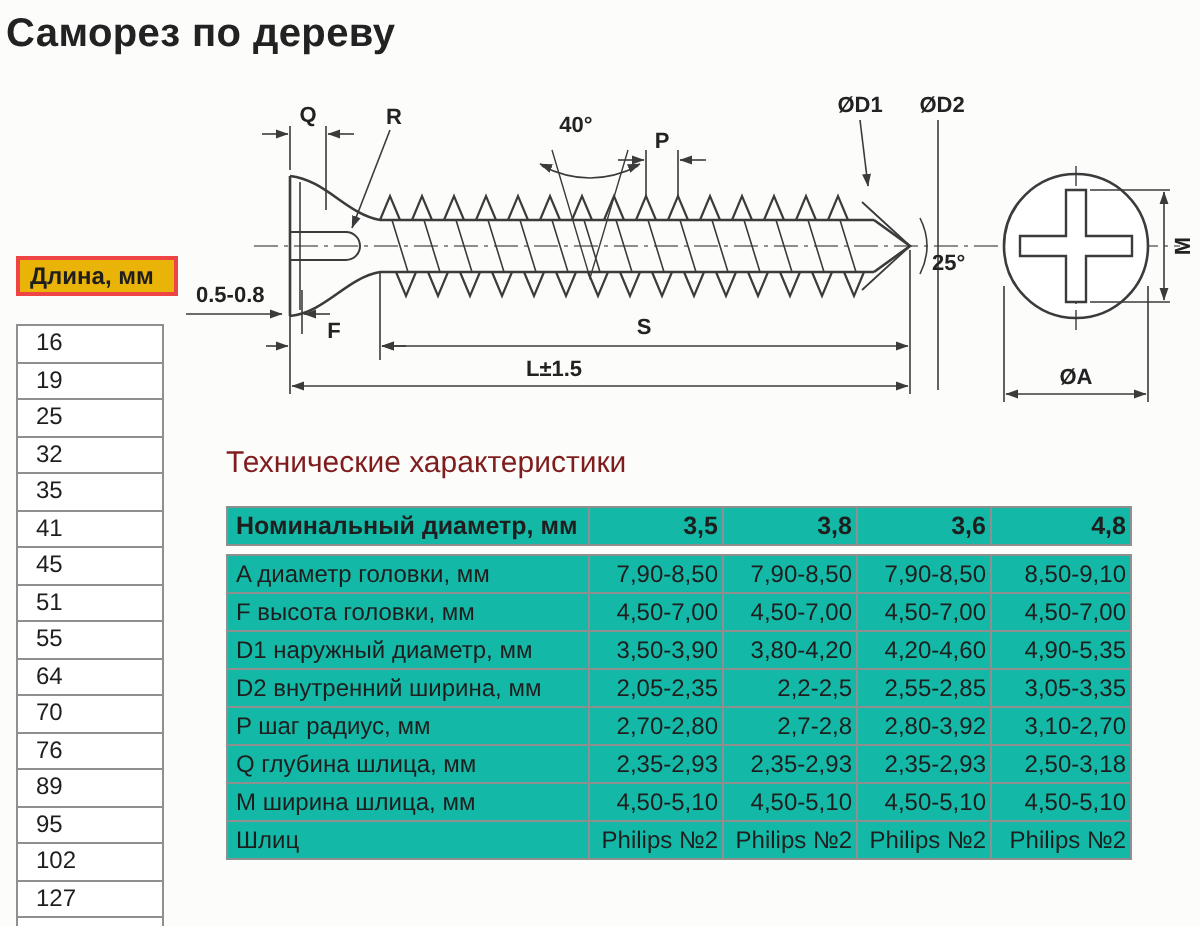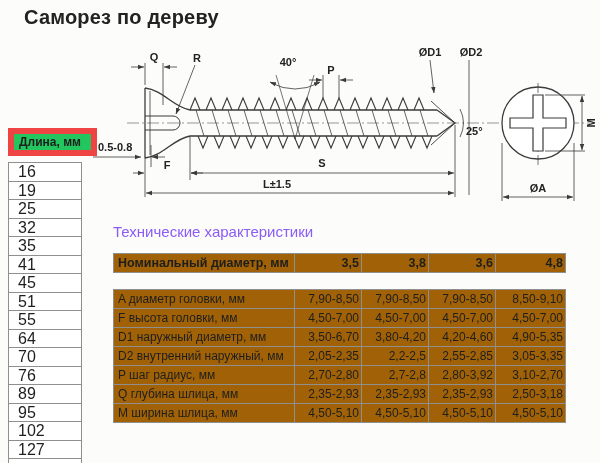--- a/index.html
+++ b/index.html
@@ -2,56 +2,56 @@
 <html><head>
 <meta charset="utf-8">
 <style>
   html,body{margin:0;padding:0;}
   .canvas{
     position:relative;width:600px;height:463px;overflow:hidden;
     background:#fcfcfb;color:#1e1e1e;
     font-family:"Liberation Sans","DejaVu Sans",sans-serif;
   }
   .page-title{
-    position:absolute;left:24px;top:6px;
+    position:absolute;left:3px;top:6px;
     font-size:20px;font-weight:600;color:#222;letter-spacing:.2px;
   }
   
   .len-header{
     position:absolute;left:8px;top:128px;width:72px;height:16px;
-    border:6px solid #ef4444;background:#22c55e;
+    border:2px solid #ef4444;background:#eab308;
     font-size:12px;font-weight:bold;line-height:16px;padding-left:5px;
   }
   .len-table{
     position:absolute;left:8px;top:162px;width:72px;
     border:1px solid #8f8f8f;border-bottom:none;background:#fff;
   }
   .len-cell{
     height:17.5px;line-height:17.5px;border-bottom:1px solid #8f8f8f;
-    font-size:16px;padding-left:9px;
+    font-size:12px;padding-left:9px;
   }
   .len-cell.sliver{height:6px;border-bottom:none;}
   
   .drawing{position:absolute;left:85px;top:45px;width:515px;height:165px;}
   .drawing text{font-family:"Liberation Sans","DejaVu Sans",sans-serif;
     font-size:11px;font-weight:bold;fill:#222;}
   
   .specs-heading{
-    position:absolute;left:113px;top:223px;font-size:15px;color:#8b5cf6;
+    position:absolute;left:113px;top:223px;font-size:15px;color:#7f1d1d;
   }
   table.spec{
-    position:absolute;left:113px;border-collapse:collapse;background:#a16207;
+    position:absolute;left:113px;border-collapse:collapse;background:#14b8a6;
     font-size:12px;color:#1e1e1e;table-layout:fixed;
   }
   table.spec td{border:1px solid #8f8f8f;height:18px;padding:0 4px;
     overflow:hidden;white-space:nowrap;}
   table.spec td.val{text-align:right;padding:0 2px;}
   .spec-head{top:253px;}
   .spec-head td{font-weight:bold;height:20px;font-size:12.5px;}
-  .spec-body{top:289px;}
+  .spec-body{top:277px;}
   col.c-label{width:181px;}
   col.c-val{width:67px;}
   col.c-val-last{width:70px;}
 </style>
 </head>
 <body>
 
 <div class="canvas">
 
   <div class="page-title">Саморез по дереву</div>
@@ -212,27 +212,27 @@
     </tr>
     <tr>
       <td>F высота головки, мм</td>
       <td class="val">4,50-7,00</td>
       <td class="val">4,50-7,00</td>
       <td class="val">4,50-7,00</td>
       <td class="val">4,50-7,00</td>
     </tr>
     <tr>
       <td>D1 наружный диаметр, мм</td>
-      <td class="val">3,50-6,70</td>
+      <td class="val">3,50-3,90</td>
       <td class="val">3,80-4,20</td>
       <td class="val">4,20-4,60</td>
       <td class="val">4,90-5,35</td>
     </tr>
     <tr>
-      <td>D2 внутренний наружный, мм</td>
+      <td>D2 внутренний ширина, мм</td>
       <td class="val">2,05-2,35</td>
       <td class="val">2,2-2,5</td>
       <td class="val">2,55-2,85</td>
       <td class="val">3,05-3,35</td>
     </tr>
     <tr>
       <td>P шаг радиус, мм</td>
       <td class="val">2,70-2,80</td>
       <td class="val">2,7-2,8</td>
       <td class="val">2,80-3,92</td>
@@ -245,16 +245,23 @@
       <td class="val">2,35-2,93</td>
       <td class="val">2,50-3,18</td>
     </tr>
     <tr>
       <td>M ширина шлица, мм</td>
       <td class="val">4,50-5,10</td>
       <td class="val">4,50-5,10</td>
       <td class="val">4,50-5,10</td>
       <td class="val">4,50-5,10</td>
     </tr>
+    <tr>
+      <td>Шлиц</td>
+      <td class="val">Philips №2</td>
+      <td class="val">Philips №2</td>
+      <td class="val">Philips №2</td>
+      <td class="val">Philips №2</td>
+    </tr>
   </tbody>
     </table>
 
 </div>
 
 </body></html>

